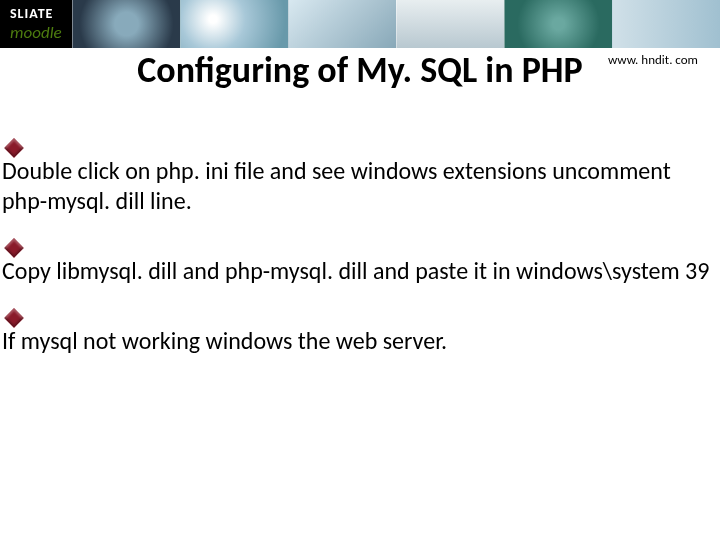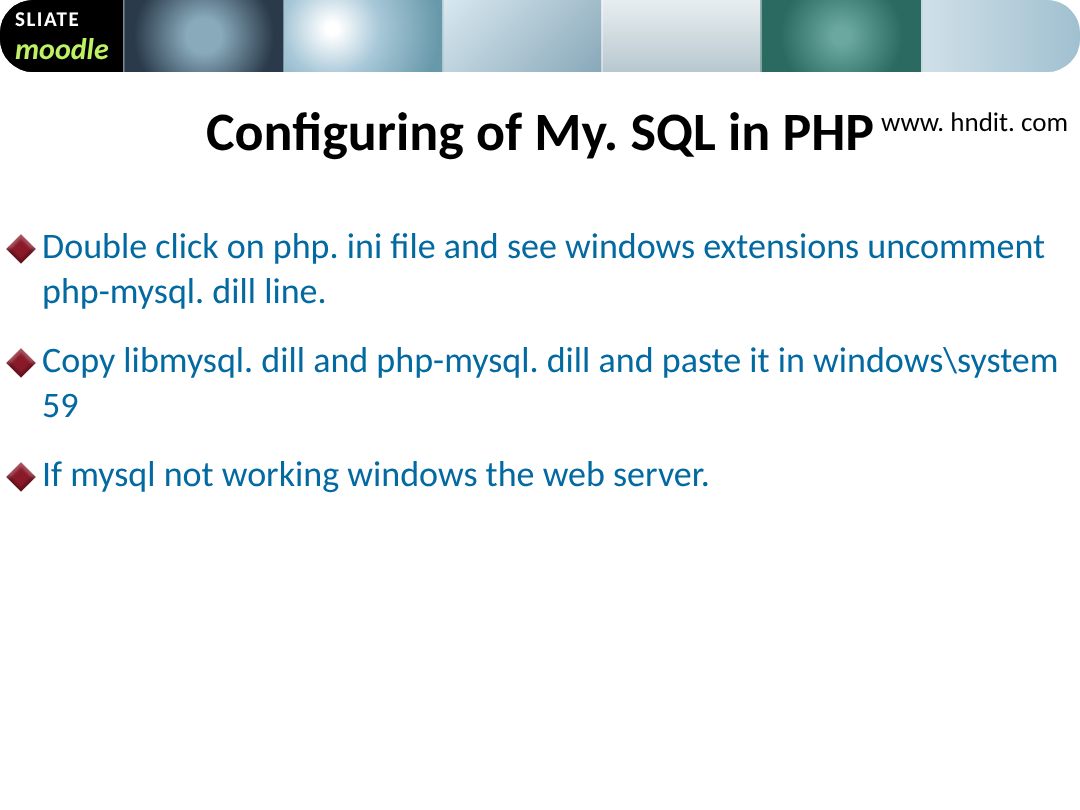--- a/index.html
+++ b/index.html
@@ -23,87 +23,86 @@
         #d4a832 16%, #d4a832 17%,
         #3a4a5a 17%, #5a7a8a 30%,
         #a8c8d8 30%, #d0e0e8 42%,
         #8aa8b8 42%, #b0c8d0 55%,
         #d8e0e8 55%, #e8edf0 70%,
         #90b8c8 70%, #c0d8e0 100%);
       display: flex;
       align-items: center;
       position: relative;
       overflow: hidden;
-      border-radius: 22px;
     }
     .logo-area {
       background: #000000;
       height: 100%;
       display: flex;
       align-items: center;
       padding: 0 10px;
       gap: 4px;
     }
     .logo-text {
       color: #ffffff;
       font-size: 14px;
       font-weight: bold;
       letter-spacing: 1px;
     }
     .moodle-text {
-      color: #bef264;
-      font-size: 20px;
-      font-weight: bold;
+      color: #4d7c0f;
+      font-size: 17px;
+      font-weight: normal;
       font-style: italic;
     }
     .banner-imgs {
       flex: 1;
       height: 100%;
       display: flex;
     }
     .banner-seg {
       flex: 1;
       border-left: 1px solid rgba(255,255,255,0.4);
     }
     .seg1 { background: radial-gradient(circle, #88aabb 20%, #2a3a4a 80%); }
     .seg2 { background: radial-gradient(circle at 30% 40%, #ffffff 5%, #a8c8d8 40%, #6899aa 90%); }
     .seg3 { background: linear-gradient(135deg, #d8e8f0, #88a8b8); }
     .seg4 { background: linear-gradient(to bottom, #e8eef0, #b8c8d0); }
     .seg5 { background: radial-gradient(circle, #6aa8a0 10%, #2a6a60 70%); }
     .seg6 { background: linear-gradient(to right, #d0e0e8, #a0c0d0); }
 
     .title-row {
       position: relative;
-      margin-top: 18px;
       padding: 0 27px;
     }
     .slide-title {
       font-size: 36px;
       font-weight: bold;
       color: #000000;
       text-align: center;
     }
     .site-url {
       position: absolute;
       top: 4px;
-      right: 8px;
-      font-size: 18px;
+      right: 22px;
+      font-size: 13px;
       color: #000000;
     }
     .content {
       margin-top: 40px;
       padding: 0 8px 0 0;
     }
     .bullet-item {
       display: flex;
       align-items: flex-start;
       margin-bottom: 16px;
       font-size: 24px;
       line-height: 1.25;
-      color: #0369a1;
+      color: #000000;
+      flex-direction: column;
     }
     .diamond-bullet {
       flex-shrink: 0;
       width: 16px;
       height: 16px;
       margin-top: 8px;
       margin-left: 6px;
       margin-right: 4px;
       position: relative;
     }
@@ -148,19 +147,19 @@
   <div class="site-url">www. hndit. com</div>
 </div>
 
 <div class="content">
   <div class="bullet-item">
     <div class="diamond-bullet"></div>
     <div class="bullet-text">Double click on php. ini file and see windows extensions uncomment php-mysql. dill line.</div>
   </div>
   <div class="bullet-item">
     <div class="diamond-bullet"></div>
-    <div class="bullet-text">Copy libmysql. dill and php-mysql. dill and paste it in windows\system 59</div>
+    <div class="bullet-text">Copy libmysql. dill and php-mysql. dill and paste it in windows\system 39</div>
   </div>
   <div class="bullet-item">
     <div class="diamond-bullet"></div>
     <div class="bullet-text">If mysql not working windows the web server.</div>
   </div>
 </div>
 
 </body></html>

